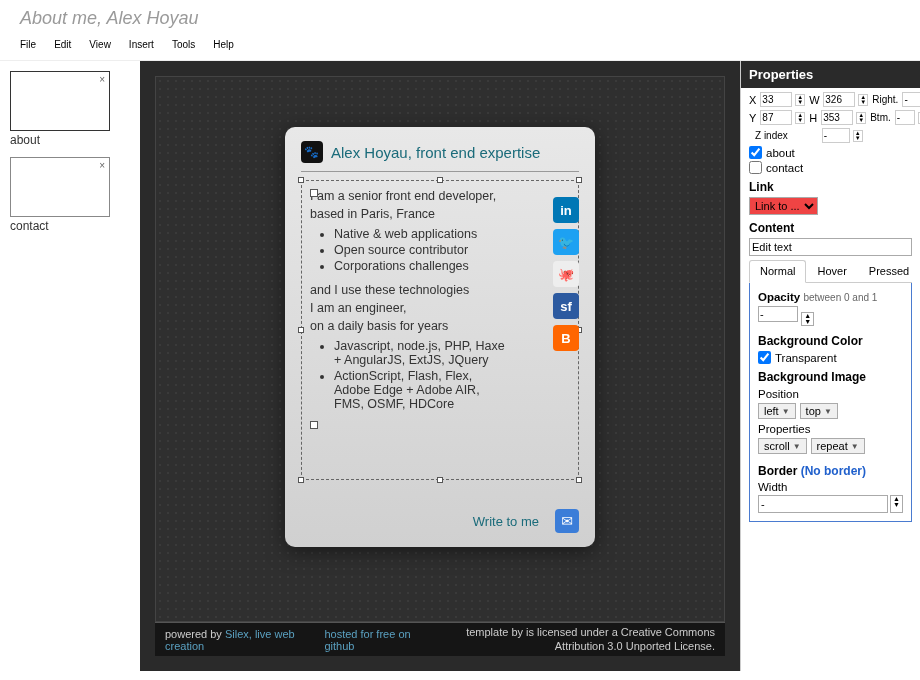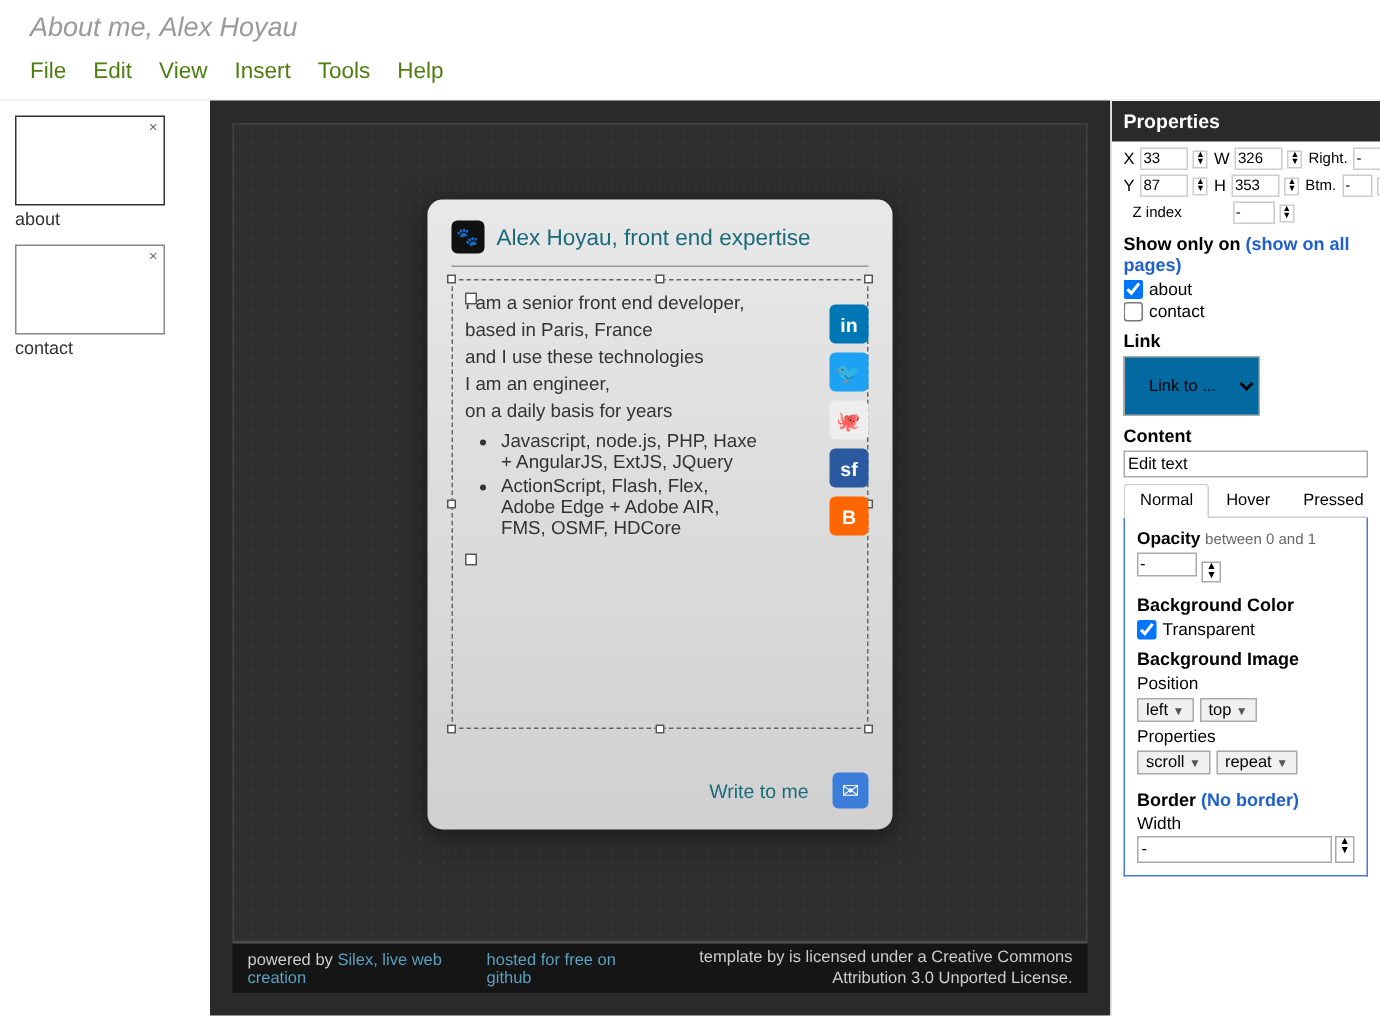--- a/index.html
+++ b/index.html
@@ -1,21 +1,21 @@
 <!DOCTYPE html>
 <html><head>
 <meta charset="utf-8">
 <style>
 * { margin: 0; padding: 0; box-sizing: border-box; font-family: Arial, Helvetica, sans-serif; }
 body { width: 920px; height: 680px; overflow: hidden; background: #fff; }
 
 .topbar { padding: 8px 20px 4px; }
 .app-title { color: #9a9a9a; font-style: italic; font-size: 18px; font-weight: 500; }
 .menubar { padding: 6px 20px 10px; display: flex; gap: 18px; border-bottom: 1px solid #eee; }
-.menubar span { font-size: 15px; color: #4d7c0f; cursor: pointer; }
+.menubar span { font-size: 10px; color: #000000; cursor: pointer; }
 
 .workspace { display: flex; height: calc(680px - 70px); }
 
 .pages-panel { width: 140px; padding: 10px; display: flex; flex-direction: column; gap: 10px; }
 .page-thumb { width: 100px; height: 60px; border: 1px solid #888; background: #fff; position: relative; cursor: pointer; }
 .page-thumb.selected { border: 1px solid #333; }
 .page-thumb .close { position: absolute; top: 2px; right: 4px; font-size: 10px; color: #666; }
 .page-label { font-size: 12px; color: #333; margin-top: 2px; }
 
 .stage-area { flex: 1; background: #2a2a2a; padding: 15px; position: relative; display: flex; flex-direction: column; }
@@ -92,21 +92,21 @@
 .coord-row .lbl { width:10px; text-align:right; }
 .coord-row .lbl2 { font-size:10px; }
 .spinner { display:inline-flex; flex-direction:column; border:1px solid #ccc; font-size:6px; line-height:5px; margin-left:-1px;}
 .spinner span { padding:0 1px; cursor:pointer; }
 
 .prop-title { font-weight:bold; font-size:12px; margin:6px 0 3px; }
 .link-blue { color:#2060cc; cursor:pointer; }
 .checkbox-row { display:flex; align-items:center; gap:4px; margin:2px 0; }
 .checkbox-row input { margin:0; }
 
-select.small { border:1px solid #aaa; font-size:11px; padding:12px; background:#0369a1; }
+select.small { border:1px solid #aaa; font-size:11px; padding:1px; background:#ef4444; }
 button.small { border:1px solid #aaa; font-size:11px; padding:2px 5px; background:#f0f0f0; cursor:pointer; }
 input.small { border:1px solid #aaa; font-size:11px; padding:2px; width:100%; }
 
 .tabs { display:flex; border-bottom:1px solid #ccc; margin-top:4px; }
 .tab { padding:4px 10px; font-size:11px; cursor:pointer; border:1px solid transparent; }
 .tab.active { border:1px solid #ccc; border-bottom:1px solid #fff; background:#fff; margin-bottom:-1px; border-radius:3px 3px 0 0; }
 .tab-content { border:1px solid #4a7bd0; border-top:none; padding:8px; }
 .btn-row { display:flex; gap:4px; flex-wrap:wrap; margin:3px 0; }
 .dropdown-btn { border:1px solid #aaa; background:#f0f0f0; padding:1px 5px; font-size:11px; cursor:pointer; display:inline-flex; align-items:center; gap:3px; }
 .caret { font-size:8px; color:#555; }
@@ -160,20 +160,25 @@
             <div class="handle-tr"></div>
           <div class="handle-bl"></div>
             <div class="handle-br"></div>
           <div class="handle-tm"></div>
             <div class="handle-bm"></div>
           <div class="handle-ml"></div>
             <div class="handle-mr"></div>
           <div class="card-body" style="width:200px;">
             <p>I am a senior front end developer,</p>
             <p>based in Paris, France</p>
+            <ul>
+              <li>Native &amp; web applications</li>
+              <li>Open source contributor</li>
+              <li>Corporations challenges</li>
+            </ul>
             <p>and I use these technologies</p>
             <p>I am an engineer,</p>
             <p>on a daily basis for years</p>
             <ul>
               <li>Javascript, node.js, PHP, Haxe + AngularJS, ExtJS, JQuery</li>
               <li>ActionScript, Flash, Flex, Adobe Edge + Adobe AIR, FMS, OSMF, HDCore</li>
             </ul>
           </div>
         </div>
 
@@ -246,24 +251,20 @@
       </div>
       <div class="coord-row">
         <span class="lbl2" style="margin-left:6px">Z index</span>
         <input style="width: 28px; margin-left: 30px;" value="-">
         <div class="spinner">
             <span>▲</span>
             <span>▼</span>
           </div>
       </div>
 
-      <div class="prop-title">
-        <span>Show only on</span>
-        <span class="link-blue">(show on all pages)</span>
-      </div>
       <div class="checkbox-row">
         <input type="checkbox" checked="" style="">
         <span>about</span>
       </div>
       <div class="checkbox-row">
         <input type="checkbox" style="">
         <span>contact</span>
       </div>
 
       <div class="prop-title">Link</div>

